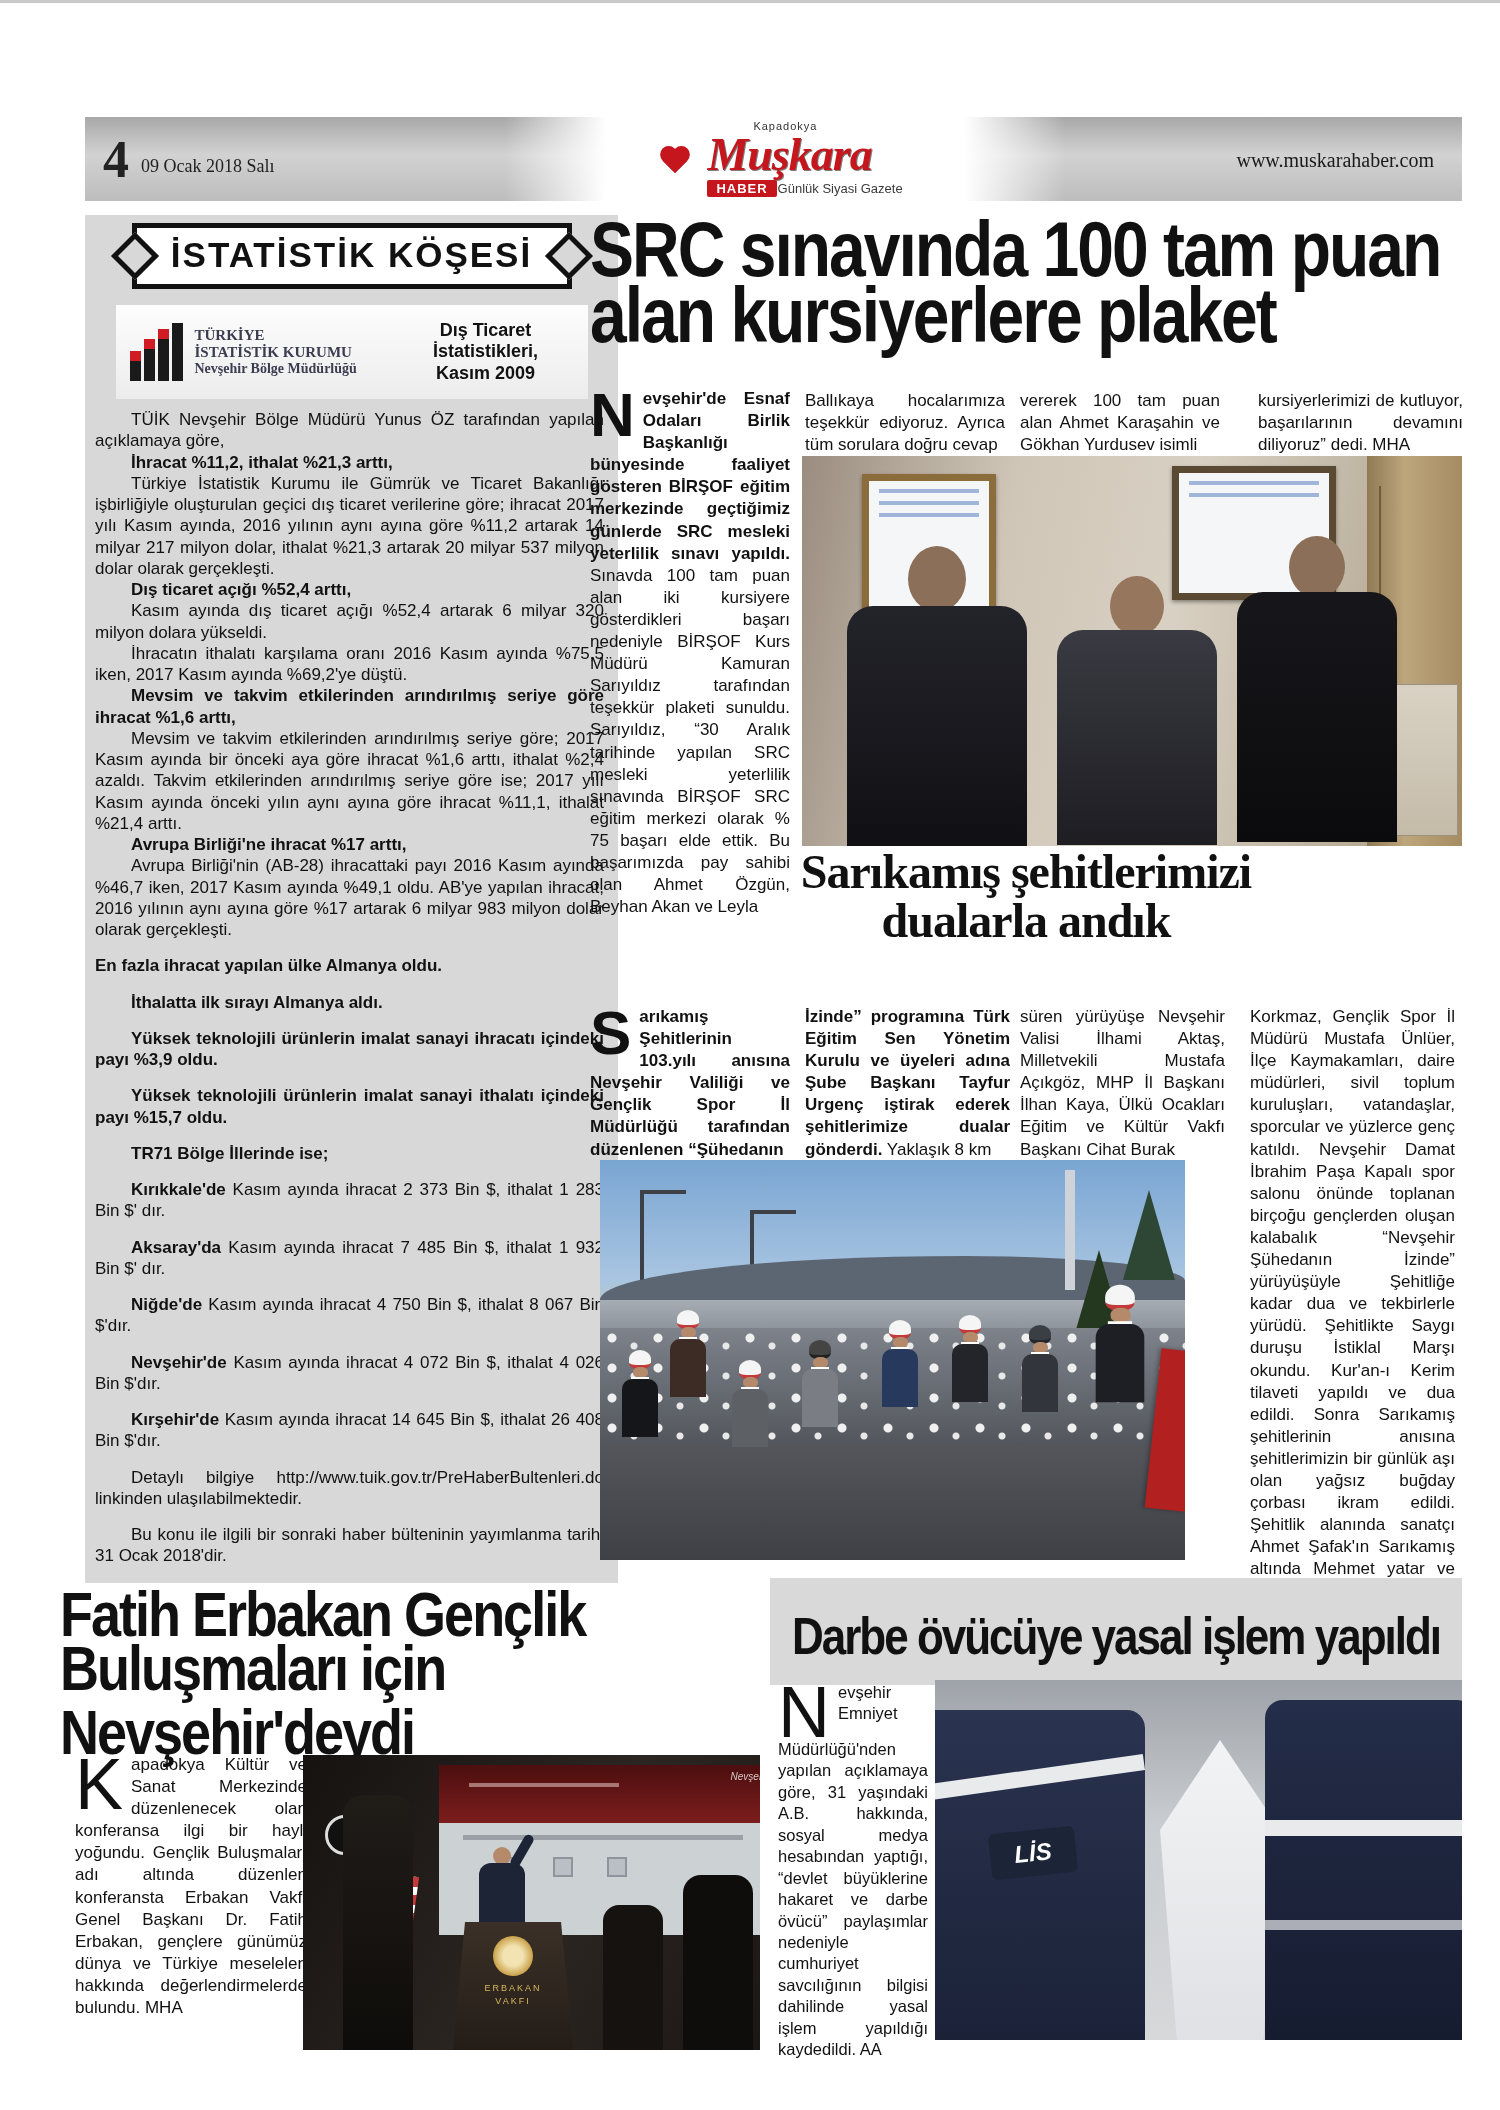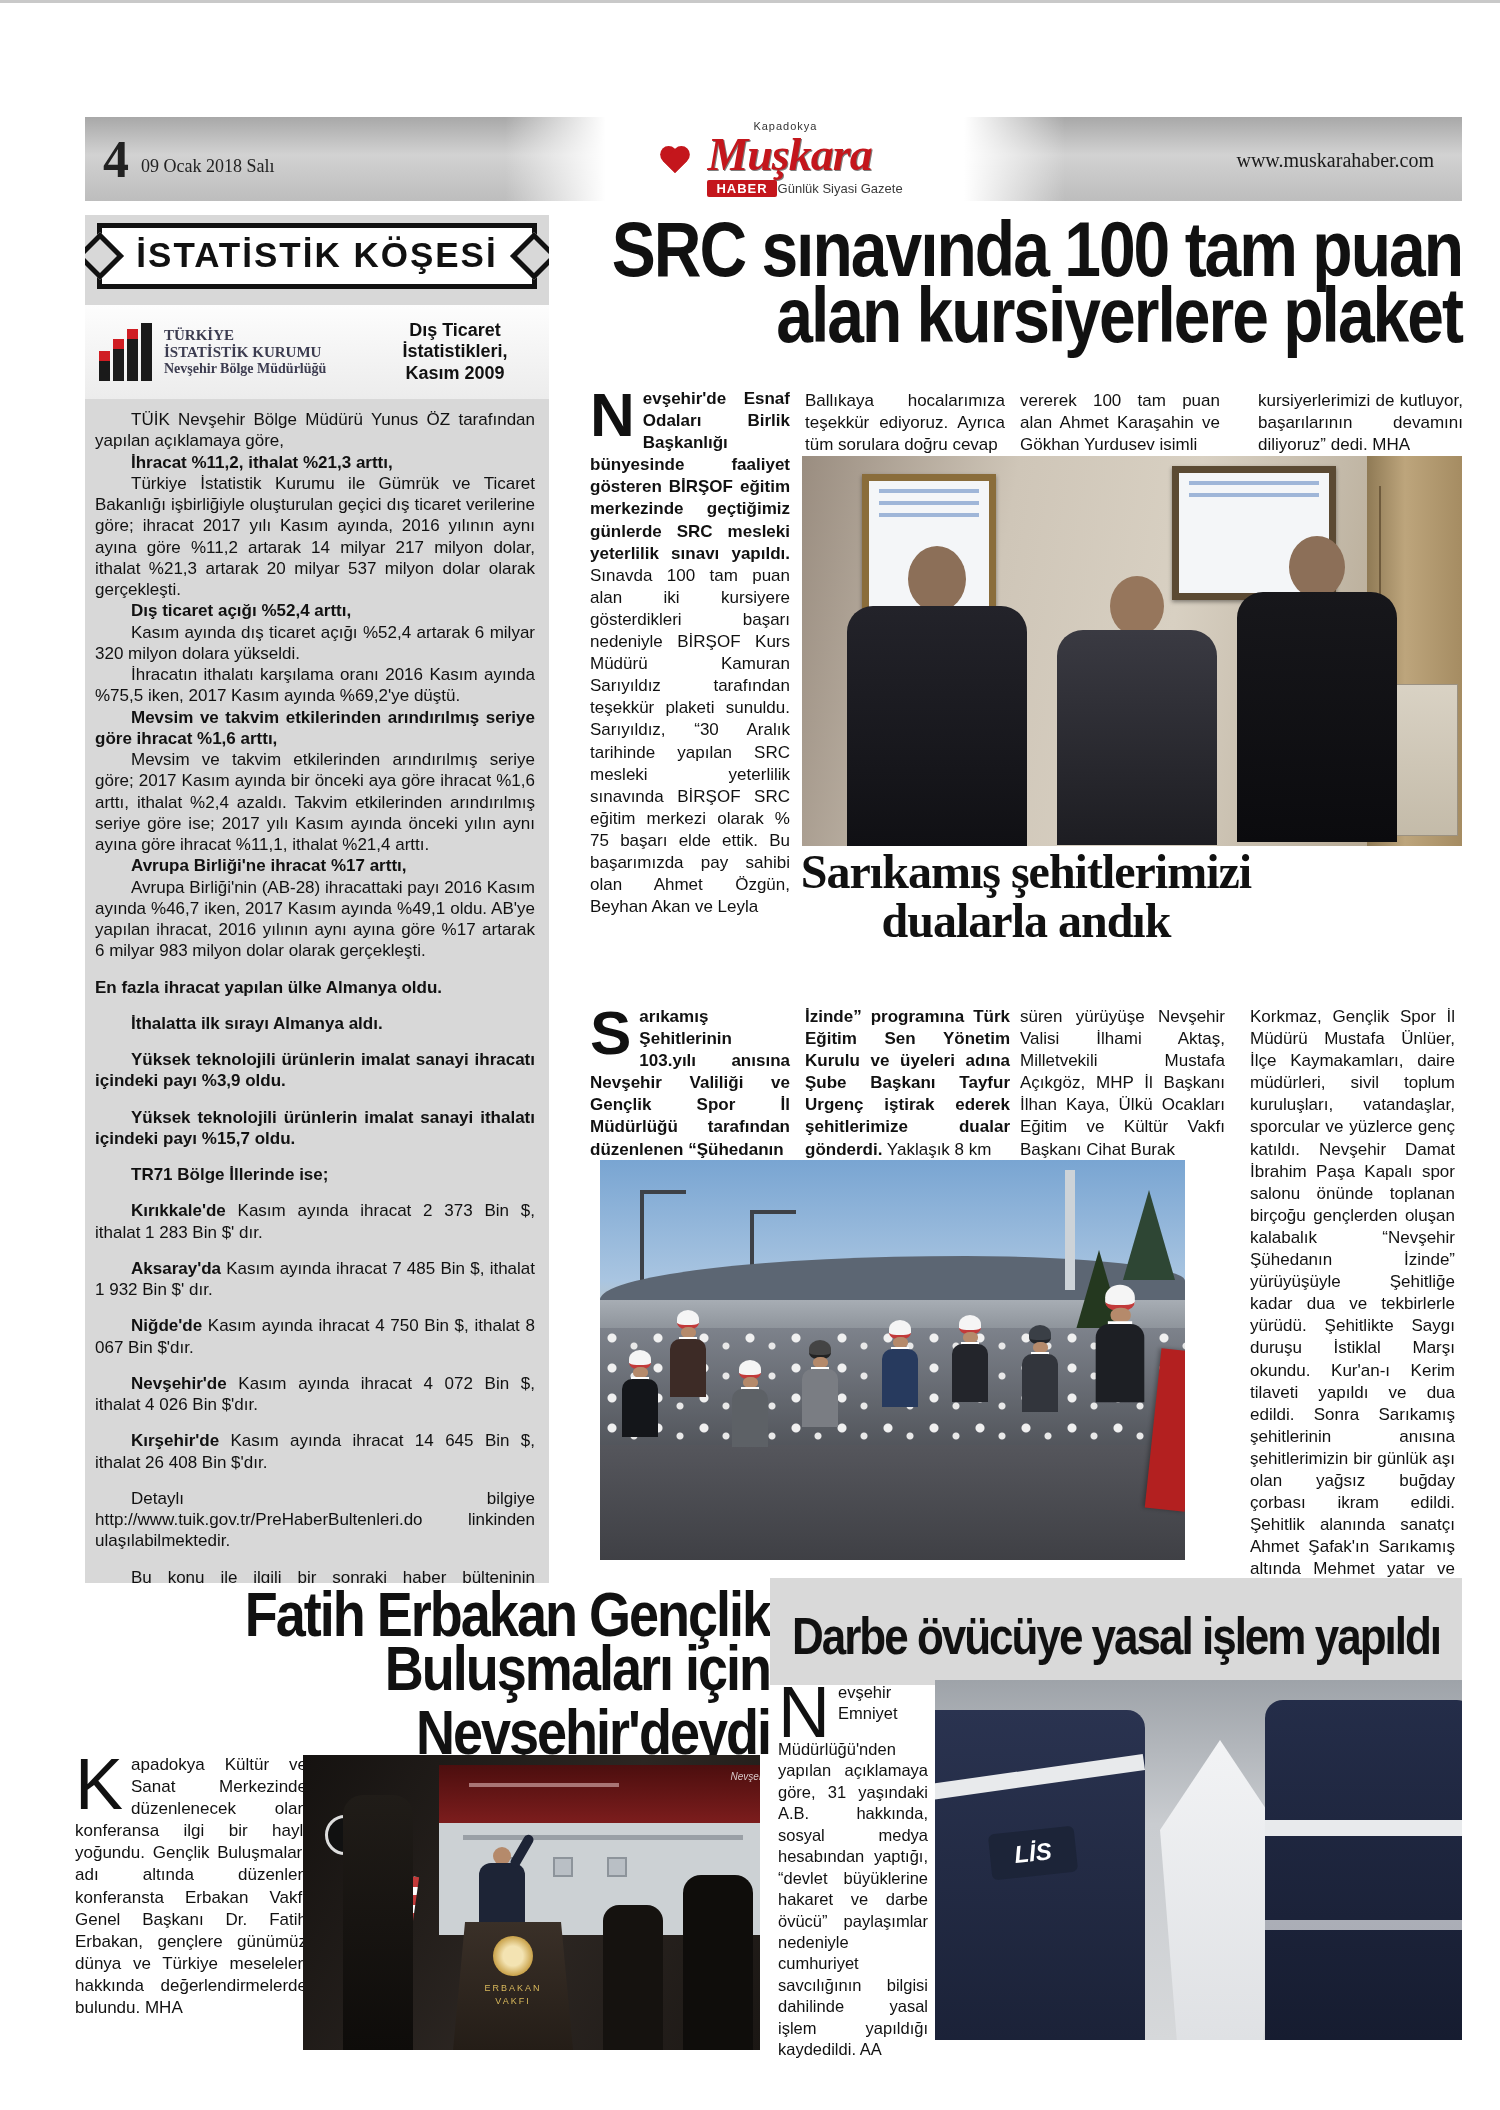--- a/index.html
+++ b/index.html
@@ -23,21 +23,21 @@
   .logo-block{text-align:left;line-height:1;}
   .logo-region{font-size:11px;color:#333;margin-left:46px;letter-spacing:1px;}
   .logo-name{font-family:"Liberation Serif",serif;font-style:italic;font-weight:bold;
              font-size:46px;color:#c4161c;text-shadow:1px 1px 0 #7e7e7e;letter-spacing:-1px;}
   .logo-sub{display:flex;align-items:center;gap:1px;margin-top:2px;}
   .haber-box{background:#c4161c;color:#fff;font-weight:bold;font-size:13px;padding:2px 9px;border-radius:2px;letter-spacing:1px;}
   .tagline{font-size:13px;color:#3a3a3a;}
   .website{position:absolute;right:28px;top:32px;font-family:"Liberation Serif",serif;font-size:20px;color:#1b1b1b;}
 
   
-  .stats-col{position:absolute;left:85px;top:215px;width:464px;height:1368px;background:#d8d8d8;overflow:hidden;}
+  .stats-col{position:absolute;left:85px;top:215px;width:533px;height:1368px;background:#d8d8d8;overflow:hidden;}
   .stats-badge{position:relative;margin:8px auto 0;width:430px;border:5px solid #111;background:#fff;
                text-align:center;padding:7px 0 9px;}
   .stats-badge .notch{position:absolute;top:50%;width:24px;height:24px;background:#d8d8d8;border:5px solid #111;transform:translateY(-50%) rotate(45deg);}
   .stats-badge .notch.l{left:-19px;}
   .stats-badge .notch.r{right:-19px;}
   .stats-badge-text{font-size:35px;font-weight:800;letter-spacing:2px;}
   .tuik-box{margin:16px auto 0;width:472px;height:94px;background:linear-gradient(#fdfdfd,#ececec);
             display:flex;align-items:center;}
   .tuik-logo{display:flex;align-items:flex-end;gap:3px;height:58px;margin-left:14px;}
   .tuik-logo .bar{width:11px;background:#1a1a1a;position:relative;}
@@ -46,21 +46,21 @@
   .tuik-org .l1,.tuik-org .l2{font-family:"Liberation Serif",serif;font-weight:bold;font-size:15px;color:#3c3c50;}
   .tuik-org .l3{font-family:"Liberation Serif",serif;font-weight:bold;font-size:14px;color:#3c3c50;}
   .tuik-report{margin-left:auto;margin-right:12px;text-align:center;font-weight:bold;font-size:18px;line-height:1.2;width:180px;}
   .stats-text{padding:10px 14px 0 10px;font-size:17px;line-height:1.25;}
   .sp{margin:0;text-indent:36px;text-align:justify;}
   .sp.b{font-weight:bold;}
   .sp.gap{margin-top:15px;}
   .sp.noind{text-indent:0;}
 
   
-  .headline-cond{font-weight:700;letter-spacing:-2px;text-align:right;line-height:1;}
+  .headline-cond{font-weight:700;letter-spacing:-2px;text-align:left;line-height:1;}
   .headline-cond .ln{display:block;transform:scaleY(1.18);transform-origin:center top;}
   .art-col{position:absolute;text-align:justify;font-size:17px;line-height:1.3;}
   .art-col p{margin:0;}
   .dc{float:left;font-weight:700;font-size:62px;line-height:0.78;margin:3px 8px 0 0;}
   .dc.thin{font-weight:400;font-size:72px;line-height:0.75;}
   .bold{font-weight:bold;}
 
   
   .src-art{position:absolute;left:590px;top:210px;width:872px;height:638px;}
   .src-head{font-size:66px;}

